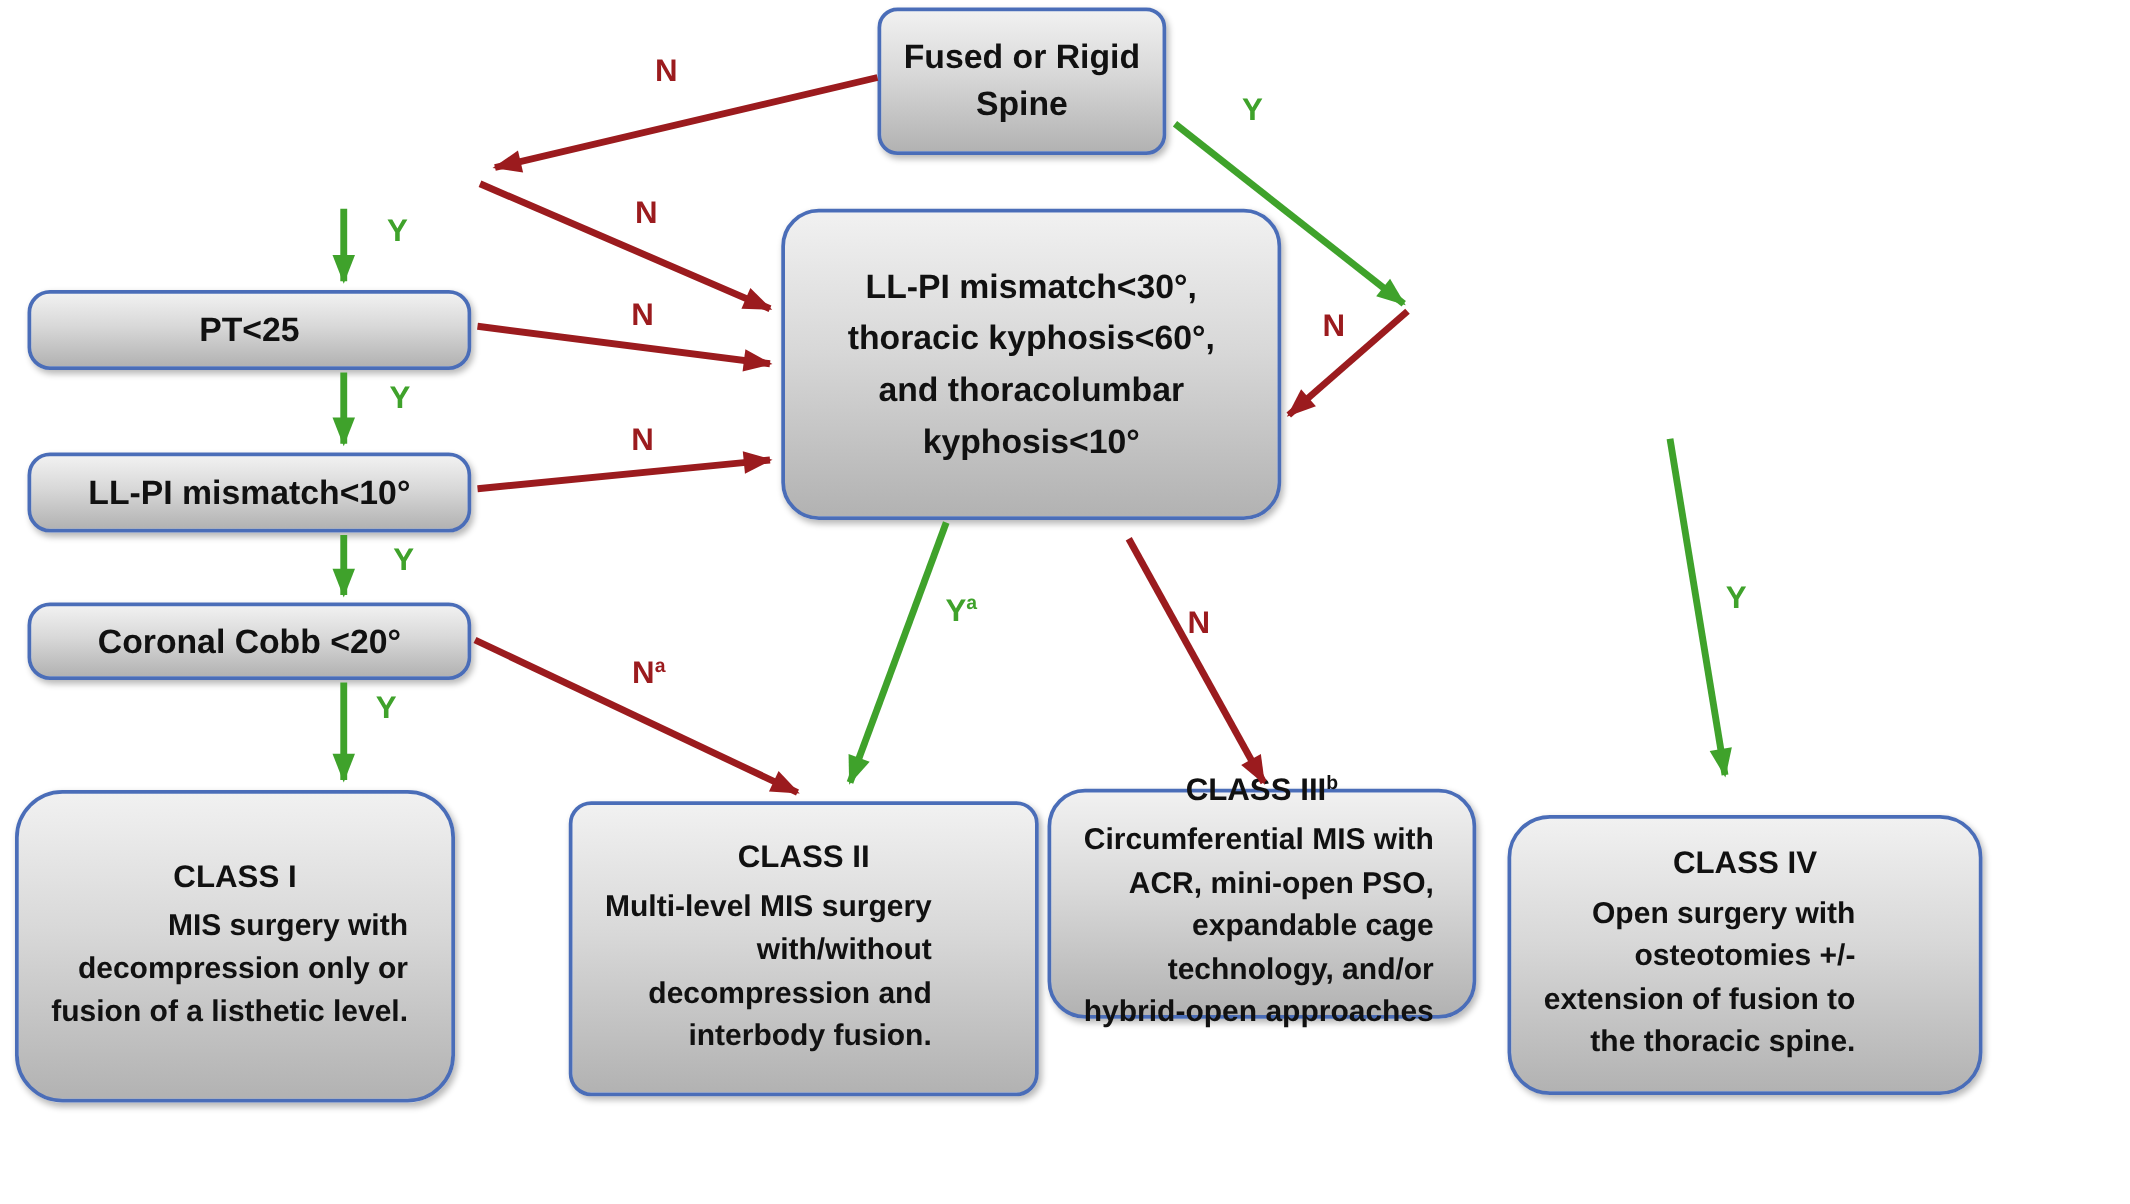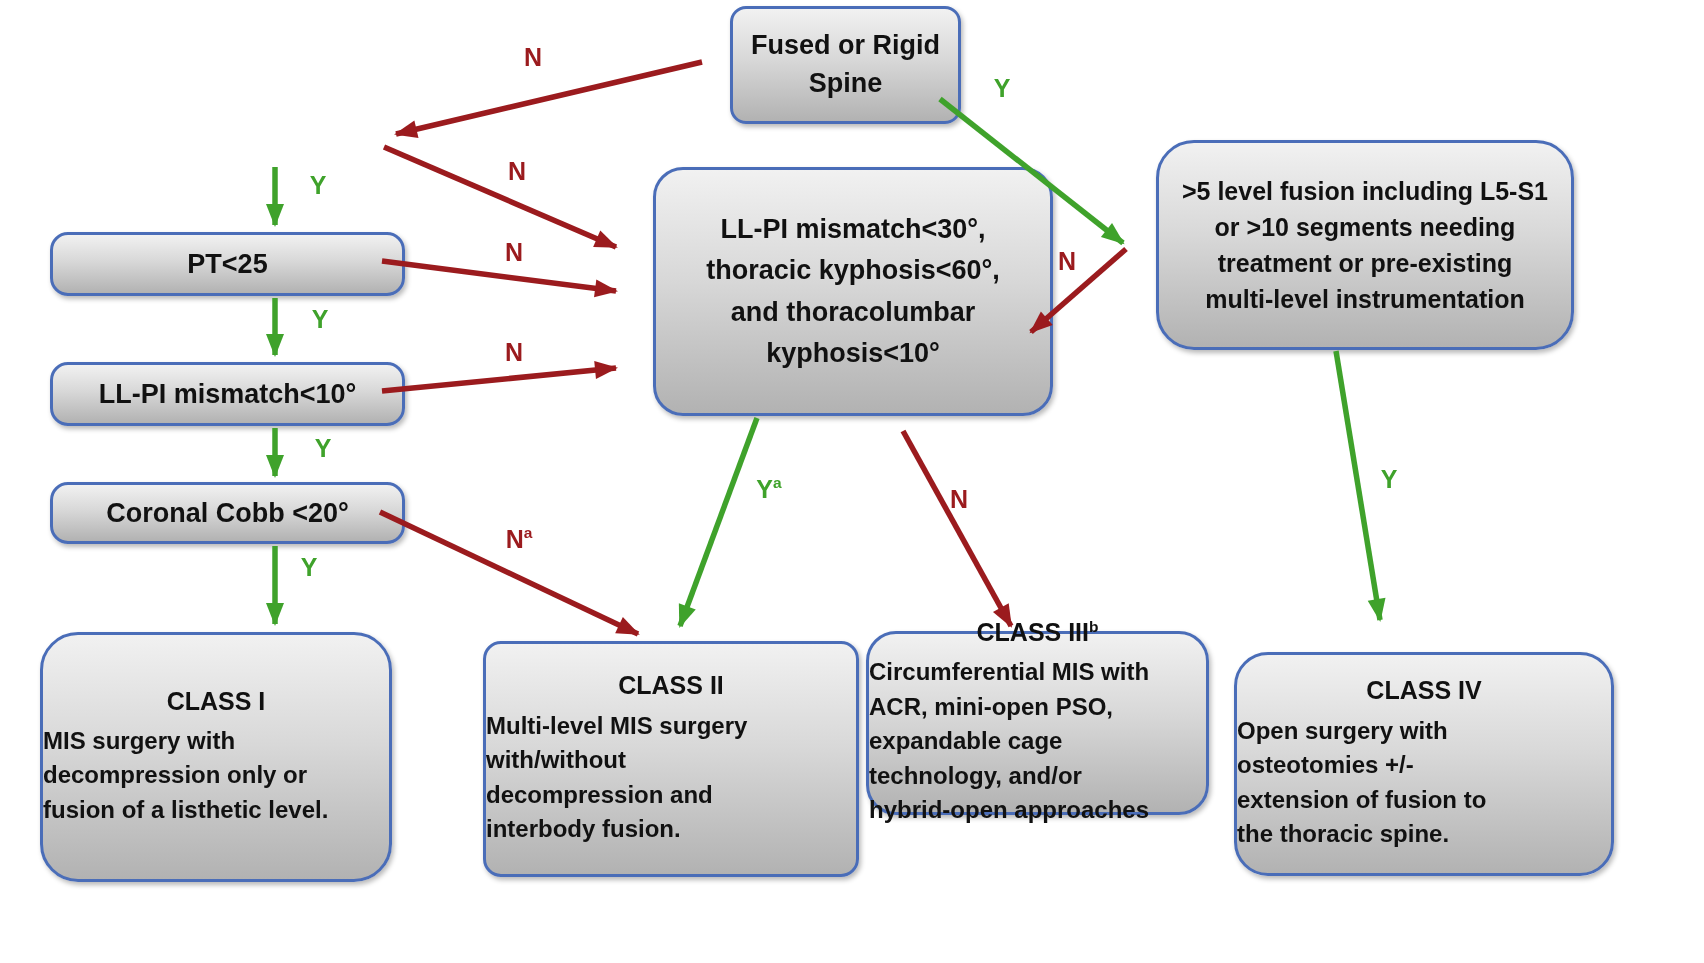--- a/index.html
+++ b/index.html
@@ -21,34 +21,33 @@
   }
   .node{
     position:absolute;
     border:3px solid var(--border);
     background:linear-gradient(180deg,var(--fill-top) 0%, #d8d8d8 45%, var(--fill-bottom) 100%);
     display:flex;flex-direction:column;align-items:center;justify-content:center;
     color:var(--text);
     font-weight:bold;
     text-align:center;
     box-shadow:2px 3px 5px rgba(0,0,0,0.28);
-    margin-left:28px;
   }
   .node-text{white-space:pre-line;}
   .small-box{font-size:27px;}
   .fused-box{font-size:27px;line-height:1.4;}
   .kyphosis-box{font-size:27px;line-height:1.52;}
   .fusion-box{font-size:25px;line-height:1.44;}
   .class-title{font-size:25px;text-align:center;margin-bottom:8px;}
   .class-title sup{font-size:0.62em;}
   .class-body{
     font-size:24px;line-height:1.44;
-    white-space:pre-line;text-align:left;
+    white-space:pre-line;text-align:right;
     align-self:flex-start;
-    padding-right:8px;
+    padding-left:26px;padding-right:8px;
   }
   .arrows{
     position:absolute;left:0;top:0;z-index:5;
     pointer-events:none;
   }
   .edge{stroke-width:5.5px;fill:none;}
   .edge.red{stroke:var(--red);}
   .edge.green{stroke:var(--green);}
   .head-red{fill:var(--red,#9b1b1e);}
   .head-green{fill:var(--green,#3fa22b);}
@@ -85,26 +84,20 @@
     <span class="node-text">Coronal Cobb &lt;20°</span>
   </div>
 
   <div class="node kyphosis-box" style="left:625px;top:167px;width:400px;height:249px;border-radius:30px;">
     <span class="node-text">LL-PI mismatch&lt;30°,
 thoracic kyphosis&lt;60°,
 and thoracolumbar
 kyphosis&lt;10°</span>
   </div>
 
-  <div class="node fusion-box" style="left:1128px;top:140px;width:418px;height:210px;border-radius:38px;">
-    <span class="node-text">&gt;5 level fusion including L5-S1
-or &gt;10 segments needing
-treatment or pre-existing
-multi-level instrumentation</span>
-  </div>
 
   <div class="node" style="left:12px;top:632px;width:352px;height:250px;border-radius:38px;">
     <div class="class-title"><span>CLASS I</span><sup></sup></div>
     <div class="class-body">MIS surgery with
 decompression only or
 fusion of a listhetic level.</div>
   </div>
 
   <div class="node" style="left:455px;top:641px;width:376px;height:236px;border-radius:18px;">
     <div class="class-title"><span>CLASS II</span><sup></sup></div>

